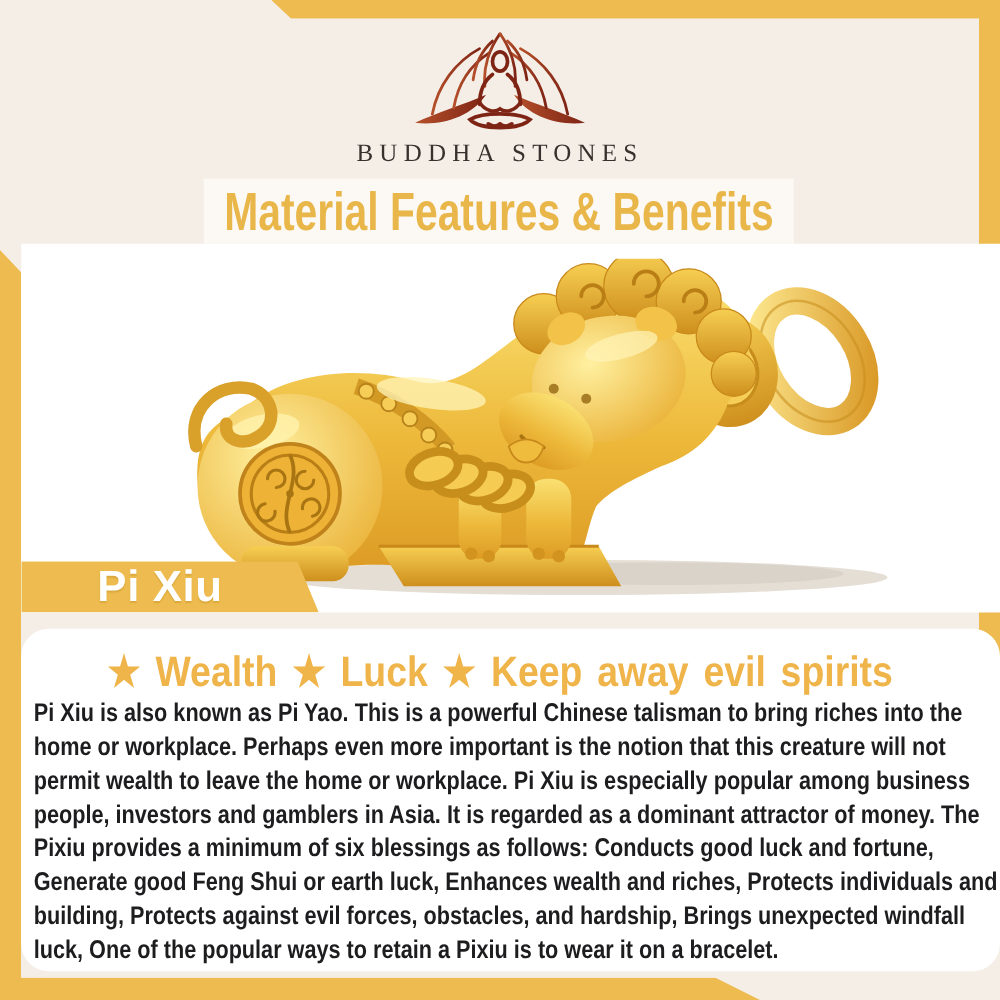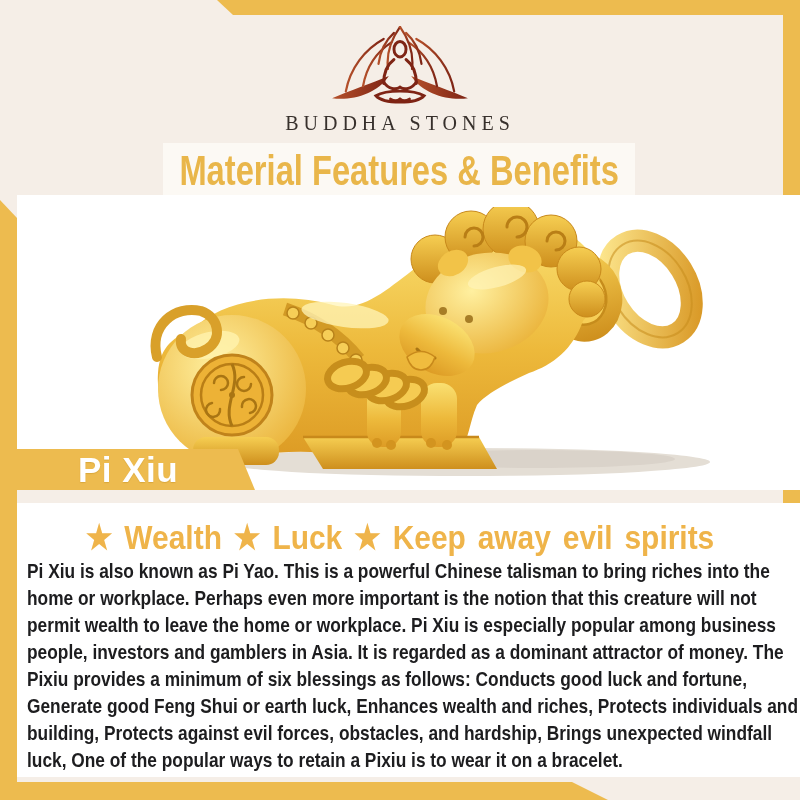--- a/index.html
+++ b/index.html
@@ -45,21 +45,21 @@
     background:var(--gold,#EDBB4F);
     clip-path:polygon(0 0,221px 0,238px 100%,0 100%);
     display:flex;align-items:center;justify-content:center;
   }
   .pixiu-banner span{
     font-size:35px;font-weight:bold;color:var(--banner-text,#FFFFFF);
     padding-right:16px;letter-spacing:.5px;
     text-shadow:0 1px 1px rgba(190,140,30,.4);
   }
   
-  .text-panel{position:absolute;left:17px;top:503px;width:783px;height:274px;background:var(--panel-white,#FFFFFF);}
+  .text-panel{position:absolute;left:17px;top:503px;width:783px;height:274px;background:var(--panel-white,#FFFFFF);border-radius:22px;}
   .benefits-headline{
     position:absolute;left:-17px;top:14px;width:800px;text-align:center;
     font-size:34px;font-weight:bold;white-space:nowrap;
     color:var(--headline-gold,#EFB44A);
     transform:scaleX(0.88);transform-origin:center;word-spacing:4px;
   }
   .description{position:absolute;left:10px;top:54px;width:770px;}
   .description .line{
     font-size:20.5px;font-weight:bold;line-height:27px;white-space:nowrap;
     color:var(--text-dark,#1D1D1F);

